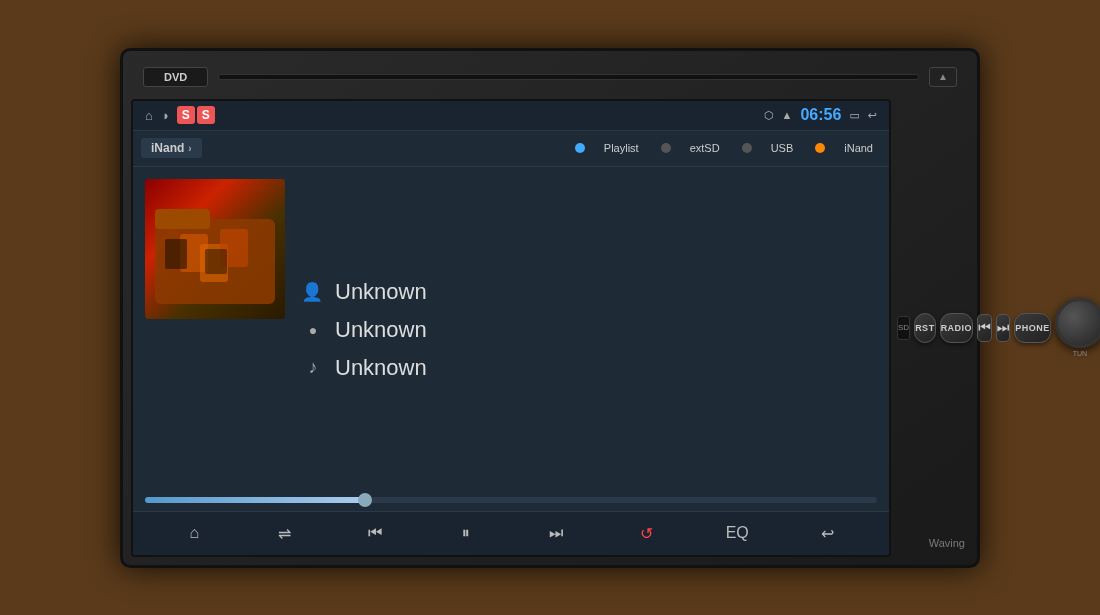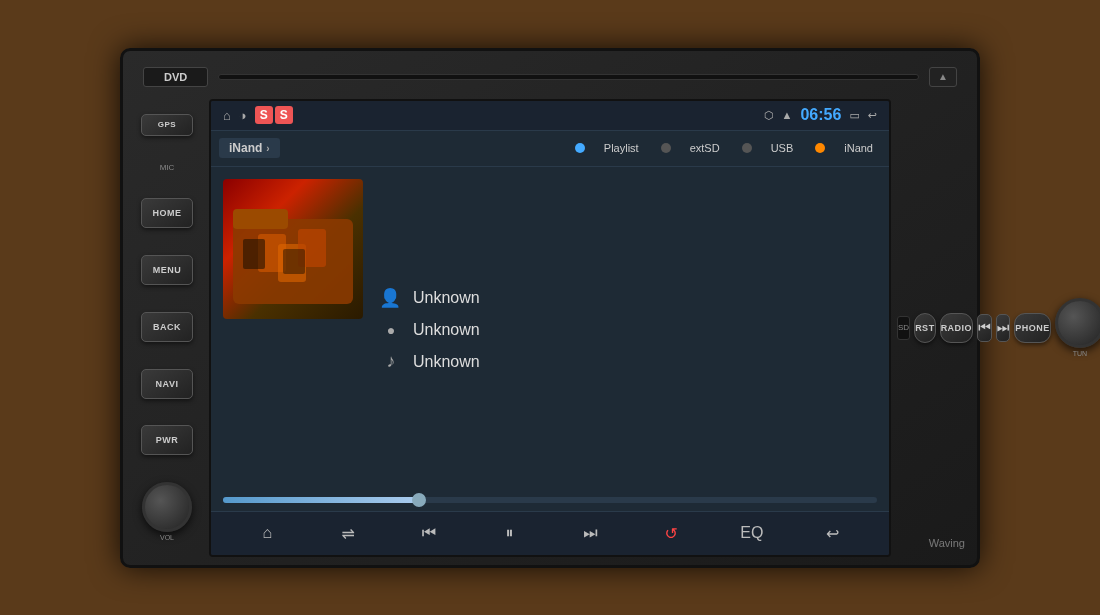--- a/index.html
+++ b/index.html
@@ -287,21 +287,21 @@
 
     .info-icon {
       color: #aaa;
       font-size: 18px;
       width: 24px;
       text-align: center;
     }
 
     .info-text {
       color: #ddd;
-      font-size: 16px;
+      font-size: 22px;
       font-weight: normal;
     }
 
     
     .progress-section {
       padding: 4px 12px 8px;
     }
 
     .progress-bar {
       width: 100%;
@@ -460,45 +460,20 @@
 <div class="device-outer">
 
   <div class="top-strip">
     <div class="dvd-label">DVD</div>
     <div class="slot-line"></div>
     <div class="eject-btn">▲</div>
   </div>
 
   <div class="main-section">
 
-    <div class="left-panel">
-      <div class="side-btn gps">
-        <span>GPS</span>
-      </div>
-      <div class="mic-label">MIC</div>
-      <div class="side-btn">
-        <span>HOME</span>
-      </div>
-      <div class="side-btn">
-        <span>MENU</span>
-      </div>
-      <div class="side-btn">
-        <span>BACK</span>
-      </div>
-      <div class="side-btn">
-        <span>NAVI</span>
-      </div>
-      <div class="side-btn">
-        <span>PWR</span>
-      </div>
-      <div style="display:flex;flex-direction:column;align-items:center;">
-        <div class="knob-left"></div>
-        <div class="knob-label">VOL</div>
-      </div>
-    </div>
 
     <div class="screen">
 
       <div class="status-bar">
         <div class="status-icons">
           <span class="status-icon">⌂</span>
           <span class="status-icon">◑</span>
           <div class="ss-logo">
             <div class="ss-badge">S</div>
             <div class="ss-badge">S</div>

